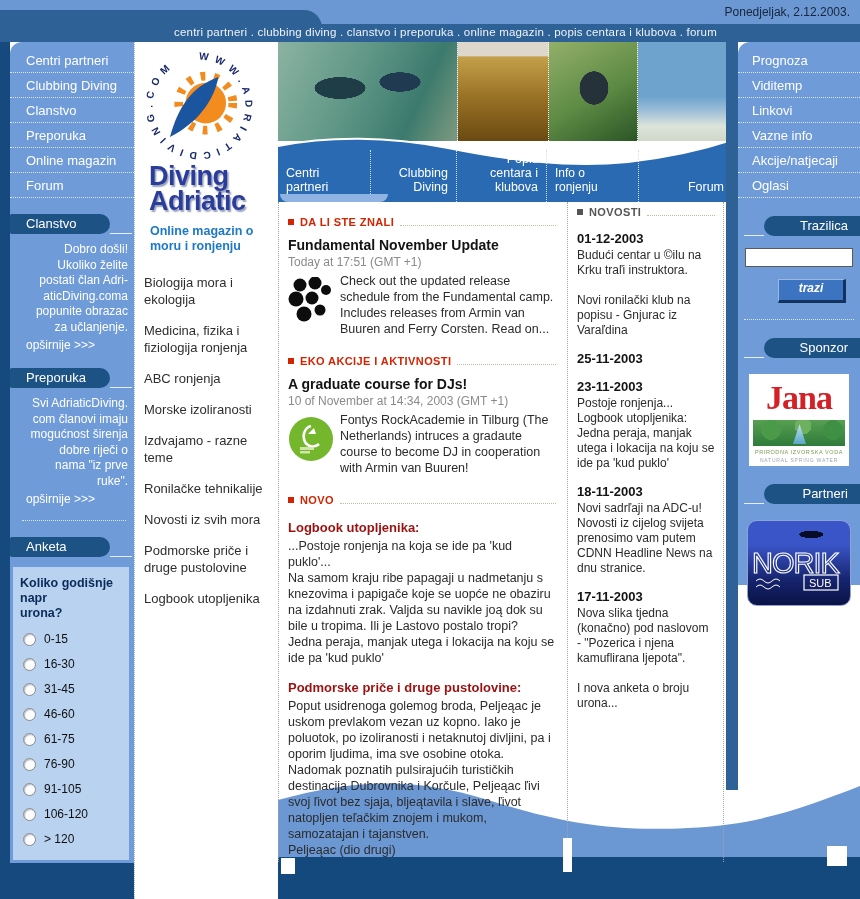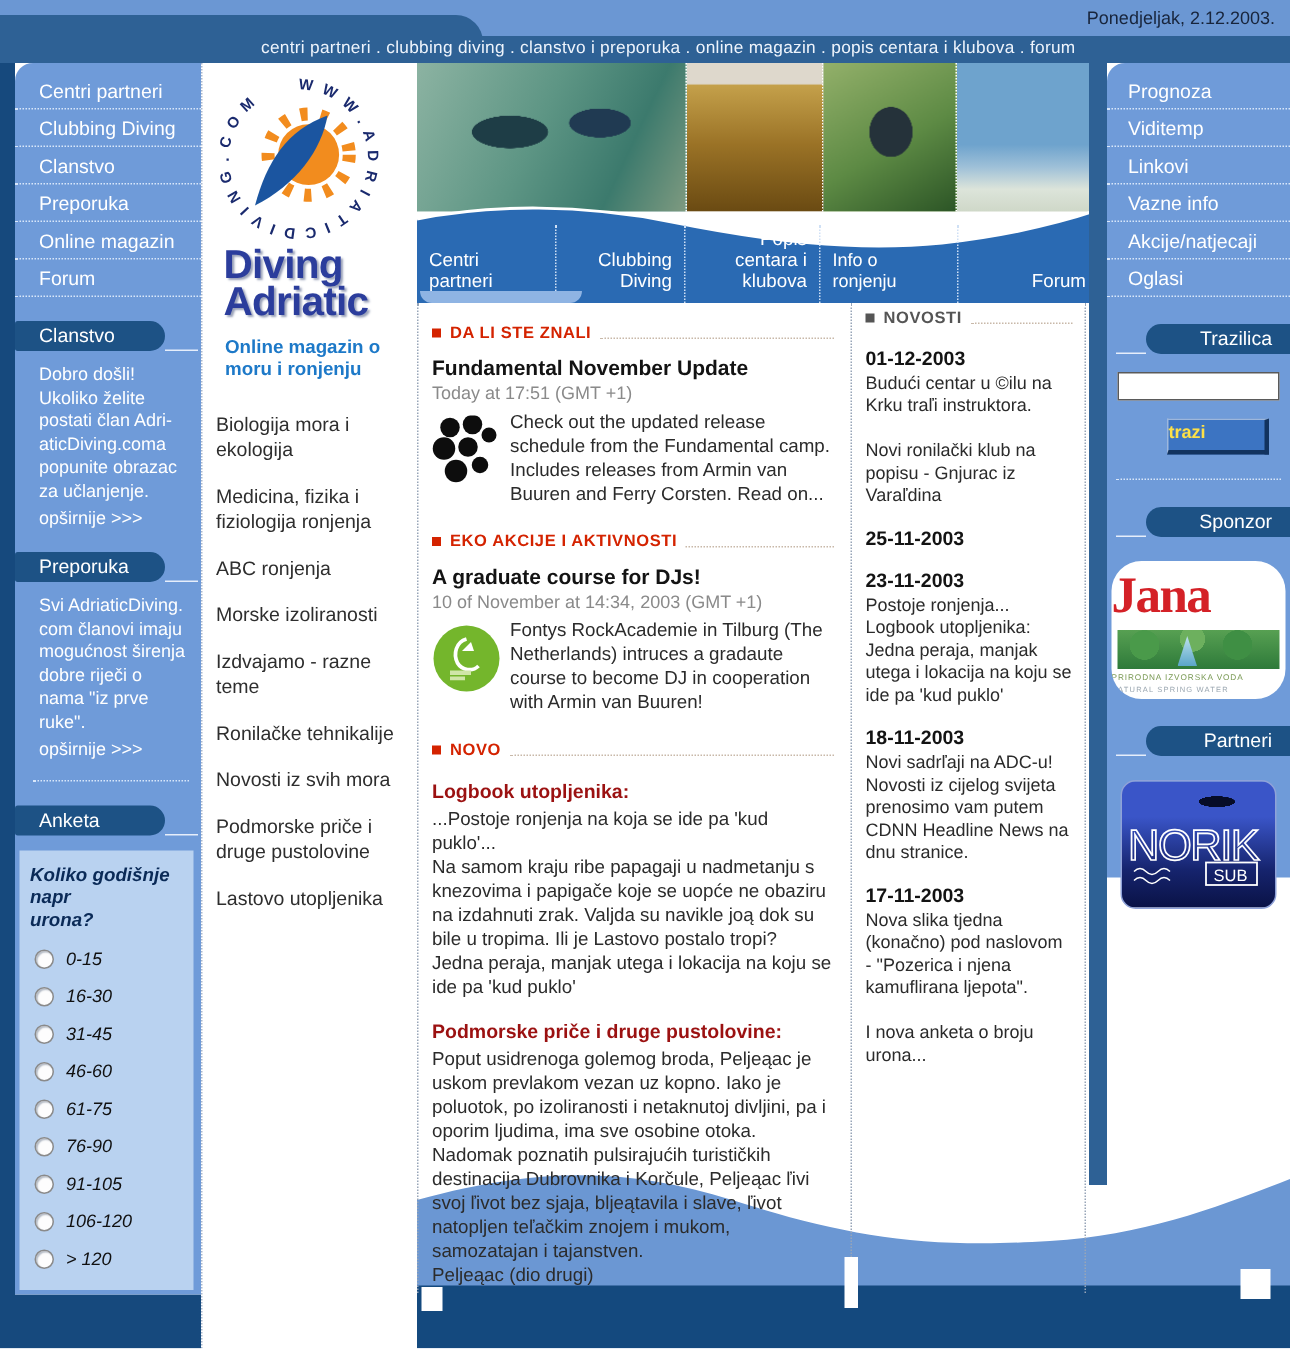--- a/index.html
+++ b/index.html
@@ -16,24 +16,24 @@
 
   
   .left-edge{position:absolute;left:0;top:42px;width:10px;height:857px;background:#16497d;}
   .bl-navy{position:absolute;left:10px;top:863px;width:124px;height:36px;background:#16497d;}
   .left-panel{position:absolute;left:10px;top:42px;width:124px;height:821px;background:#6f9bd9;
               border-top-left-radius:12px;box-sizing:border-box;padding-top:6px;}
   .lnav{font-size:13px;color:#fff;padding:5px 2px 4px 16px;border-bottom:1px dotted #d9e7fa;cursor:pointer;}
   .stab{margin-top:16px;height:20px;background:#1d5285;border-radius:2px 11px 11px 2px;
         color:#fff;font-size:13px;line-height:20px;padding-left:16px;width:84px;position:relative;}
   .stab::after{content:"";position:absolute;right:-22px;bottom:0;width:22px;height:1px;background:#e6eefb;}
-  .stext{font-size:12px;line-height:15.5px;color:#fff;padding:8px 6px 0 16px;}
+  .stext{font-size:12px;line-height:15.5px;color:#fff;padding:8px 6px 0 16px;text-align:right;}
   .slink{font-size:12px;color:#fff;padding:3px 6px 0 16px;cursor:pointer;}
   .ldivider{margin:14px 8px 0 12px;border-top:1px dotted #d9e7fa;}
-  .anketa-box{margin:10px 2px 0 3px;background:#b9d2f0;padding:9px 4px 14px 7px;width:116px;box-sizing:border-box;font-style:italic;}
+  .anketa-box{margin:10px 2px 0 3px;background:#b9d2f0;padding:9px 4px 14px 7px;width:116px;box-sizing:border-box;}
   .q{font-size:12.5px;font-weight:bold;color:#0a2a57;line-height:15px;}
   .opt{display:flex;align-items:center;margin-top:11px;}
   .radio{width:11px;height:11px;border-radius:50%;background:#fdfdfd;border:1px solid #8a8a8a;
          box-shadow:inset 1px 1px 1px #b5bcc6;margin:0 8px 0 3px;flex:0 0 11px;cursor:pointer;}
   .olabel{font-size:12px;color:#101010;cursor:pointer;}
 
   
   .menu-col{position:absolute;left:134px;top:42px;width:144px;height:857px;background:#fff;
             border-left:1px dotted #a7b6cc;box-sizing:border-box;}
   .logo-wrap{padding:6px 0 0 6px;}
@@ -74,24 +74,24 @@
   .right-panel{position:absolute;left:738px;top:42px;width:122px;height:543px;background:#6f9bd9;
                border-top-left-radius:12px;box-sizing:border-box;padding-top:6px;}
   .rnav{font-size:13px;color:#fff;padding:5px 2px 4px 14px;border-bottom:1px dotted #d9e7fa;cursor:pointer;}
   .rtab{margin:18px 0 0 26px;height:20px;background:#1d5285;border-radius:11px 0 0 11px;color:#fff;
         font-size:13px;line-height:20px;text-align:right;padding-right:12px;position:relative;padding-left:12px;}
   .rtab::before{content:"";position:absolute;left:-20px;bottom:0;width:20px;height:1px;background:#e6eefb;}
   .search-input{display:block;margin:12px auto 0;width:100px;height:17px;background:#fff;
                 border:1px solid #5a5a5a;font-size:12px;padding:0 3px;box-sizing:content-box;}
   .search-btn{display:block;margin:12px 14px 0 auto;width:64px;height:20px;background:#3c74c2;
               border:1px solid #9db7dd;border-right:3px solid #12335f;border-bottom:3px solid #12335f;
-              color:#fde047;font-size:12px;font-weight:bold;text-align:left;line-height:17px;cursor:pointer;}
+              color:#ffffff;font-size:12px;font-weight:bold;text-align:center;line-height:17px;cursor:pointer;font-style:italic;}
   .rdivider{margin:16px 6px 0 6px;border-top:1px dotted #d9e7fa;}
-  .jana{margin:16px auto 0;width:116px;height:92px;background:#fff;border-radius:20px;position:relative;
-        overflow:hidden;cursor:pointer;}
+  .jana{margin:16px auto 0;width:100px;height:92px;background:#fff;border-radius:0;position:relative;
+        overflow:hidden;text-align:center;cursor:pointer;}
   .jana-name{font-family:"Liberation Serif",serif;font-weight:bold;color:#d42127;font-size:34px;
              line-height:34px;margin-top:7px;letter-spacing:-1px;}
   .jana-green{position:absolute;left:4px;right:4px;top:46px;height:26px;background:
       radial-gradient(circle 14px at 18px 10px,#4a9a4a 70%,transparent 71%),
       radial-gradient(circle 12px at 50px 6px,#6db05e 70%,transparent 71%),
       radial-gradient(circle 14px at 80px 10px,#3f8f44 70%,transparent 71%),
       linear-gradient(#57a052,#2e7a3a);}
   .jana-water{position:absolute;left:44px;top:50px;width:13px;height:20px;
       background:linear-gradient(#bfe2ee,#5aa6c8);clip-path:polygon(50% 0,100% 100%,0 100%);}
   .jana-sub1{position:absolute;top:75px;width:100%;font-size:5.5px;color:#7a9a55;letter-spacing:.6px;}
@@ -228,21 +228,21 @@
     </div>
     <div class="menu-list">
       <div class="mitem">Biologija mora i ekologija</div>
       <div class="mitem">Medicina, fizika i fiziologija ronjenja</div>
       <div class="mitem">ABC ronjenja</div>
       <div class="mitem">Morske izoliranosti</div>
       <div class="mitem">Izdvajamo - razne teme</div>
       <div class="mitem">Ronilačke tehnikalije</div>
       <div class="mitem">Novosti iz svih mora</div>
       <div class="mitem">Podmorske priče i druge pustolovine</div>
-      <div class="mitem">Lastovo utopljenika</div>
+      <div class="mitem">Logbook utopljenika</div>
     </div>
   </div>
 
   <div class="photos">
     <div class="photo p1"></div>
     <div class="photo p2"></div>
     <div class="photo p3"></div>
     <div class="photo p4"></div>
   </div>
 

